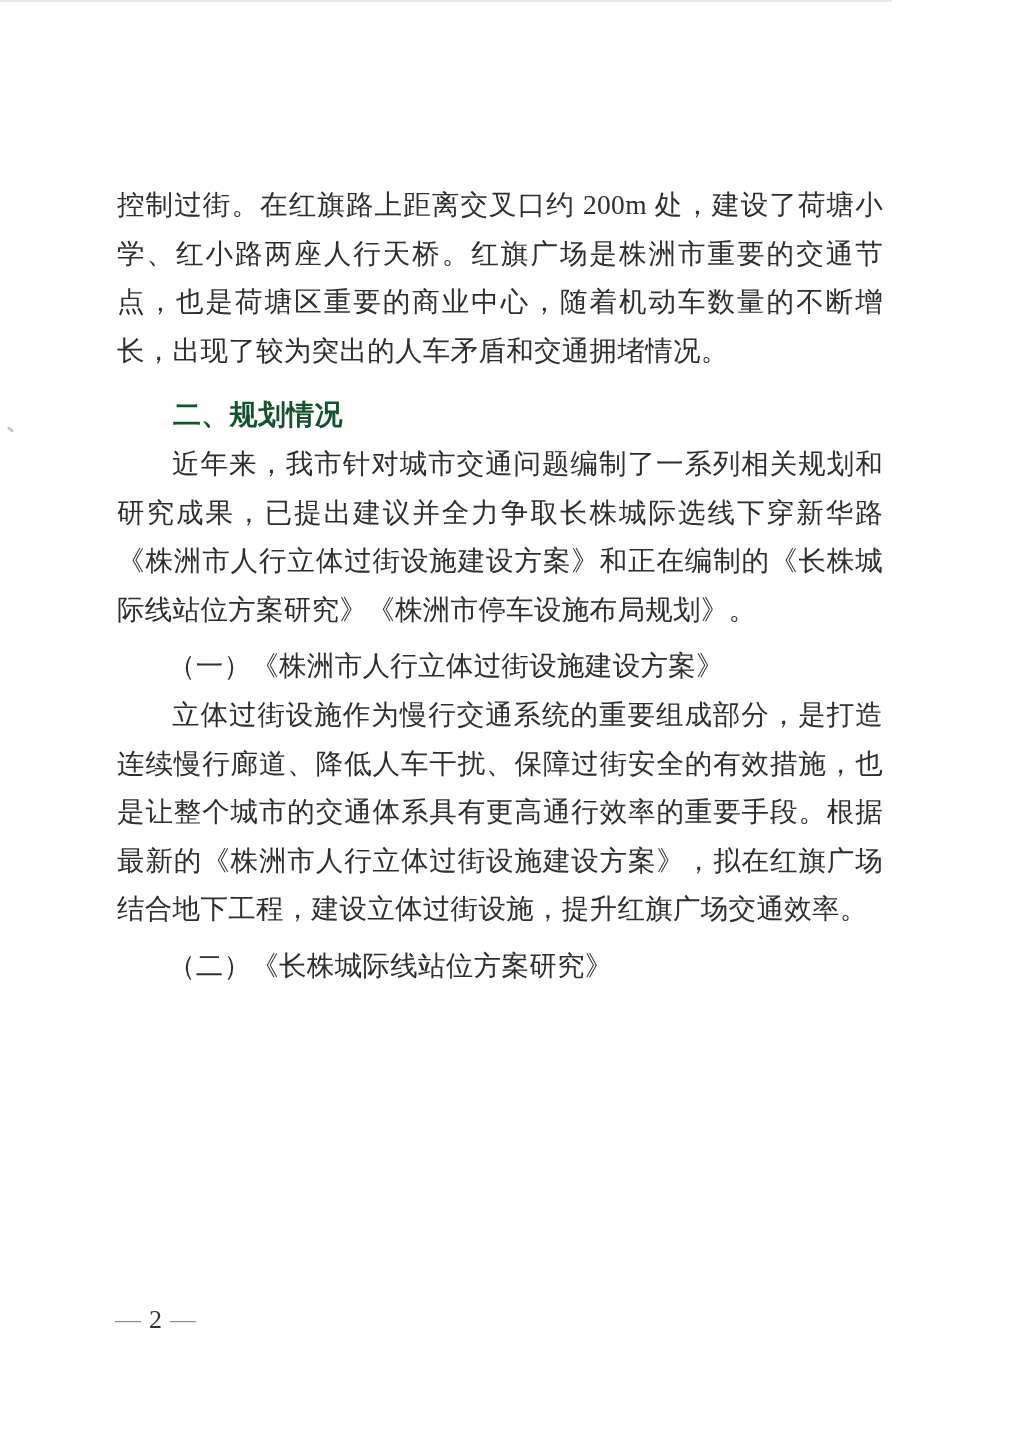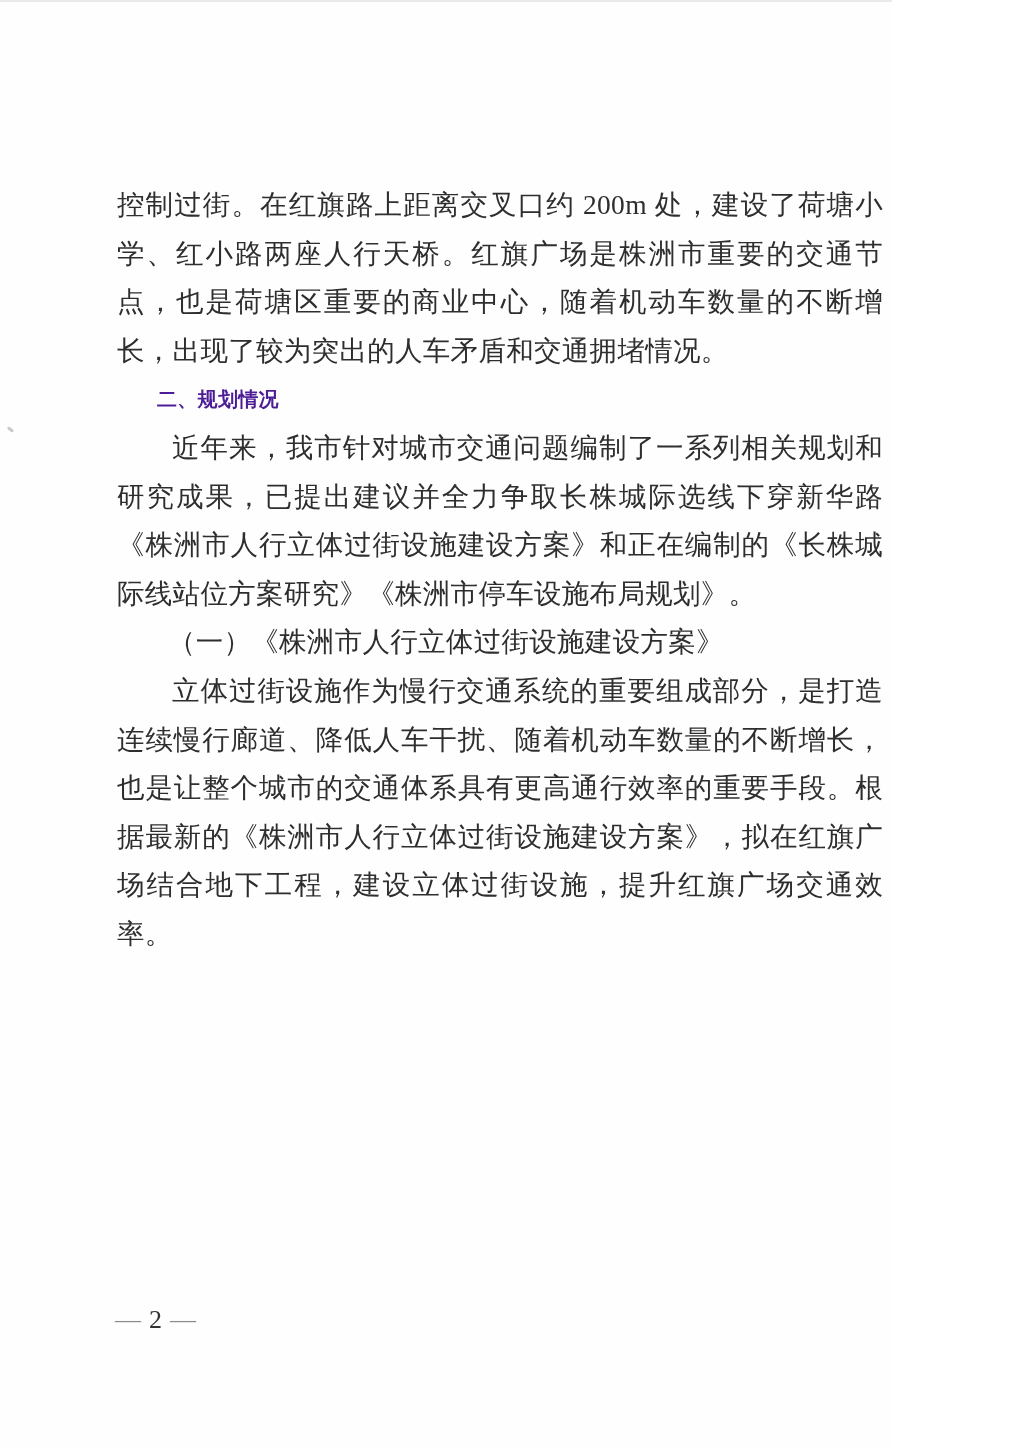--- a/index.html
+++ b/index.html
@@ -60,25 +60,27 @@
   p.body-par {
     text-indent: 2em;
   }
   p.body-par.no-indent {
     text-indent: 0;
   }
   p.section-heading {
     text-indent: 2em;
     font-family: "Liberation Sans", "DejaVu Sans", sans-serif;
     font-weight: bold;
-    font-size: 20px;
-    color: #4c1d95;
+    font-size: 28px;
+    color: #14532d;
+    margin-top: 16px;
   }
   p.sub-heading {
     text-indent: 1.85em;
+    margin-top: 8px;
   }
   .page-footer {
     position: absolute;
     left: 109px;
     top: 1303px;
     font-size: 26px;
     line-height: 34px;
     color: #3a3a3a;
     letter-spacing: 2px;
     white-space: nowrap;
@@ -98,20 +100,21 @@
 
   <div class="scan-edge-top"></div>
   <div class="scan-edge-right"></div>
   <div class="scan-speckle"></div>
 
   <div class="text-block">
     <p class="body-par no-indent">控制过街。在红旗路上距离交叉口约 200m 处，建设了荷塘小学、红小路两座人行天桥。红旗广场是株洲市重要的交通节点，也是荷塘区重要的商业中心，随着机动车数量的不断增长，出现了较为突出的人车矛盾和交通拥堵情况。</p>
     <p class="section-heading">二、规划情况</p>
     <p class="body-par">近年来，我市针对城市交通问题编制了一系列相关规划和研究成果，已提出建议并全力争取长株城际选线下穿新华路《株洲市人行立体过街设施建设方案》和正在编制的《长株城际线站位方案研究》《株洲市停车设施布局规划》。</p>
     <p class="body-par sub-heading">（一）《株洲市人行立体过街设施建设方案》</p>
-    <p class="body-par">立体过街设施作为慢行交通系统的重要组成部分，是打造连续慢行廊道、降低人车干扰、随着机动车数量的不断增长，也是让整个城市的交通体系具有更高通行效率的重要手段。根据最新的《株洲市人行立体过街设施建设方案》，拟在红旗广场结合地下工程，建设立体过街设施，提升红旗广场交通效率。</p>
+    <p class="body-par">立体过街设施作为慢行交通系统的重要组成部分，是打造连续慢行廊道、降低人车干扰、保障过街安全的有效措施，也是让整个城市的交通体系具有更高通行效率的重要手段。根据最新的《株洲市人行立体过街设施建设方案》，拟在红旗广场结合地下工程，建设立体过街设施，提升红旗广场交通效率。</p>
+    <p class="body-par sub-heading">（二）《长株城际线站位方案研究》</p>
   </div>
 
   <div class="page-footer">
     <span class="dash">—</span><span class="num">2</span><span class="dash">—</span>
   </div>
 
 </div>
 
 </body></html>

